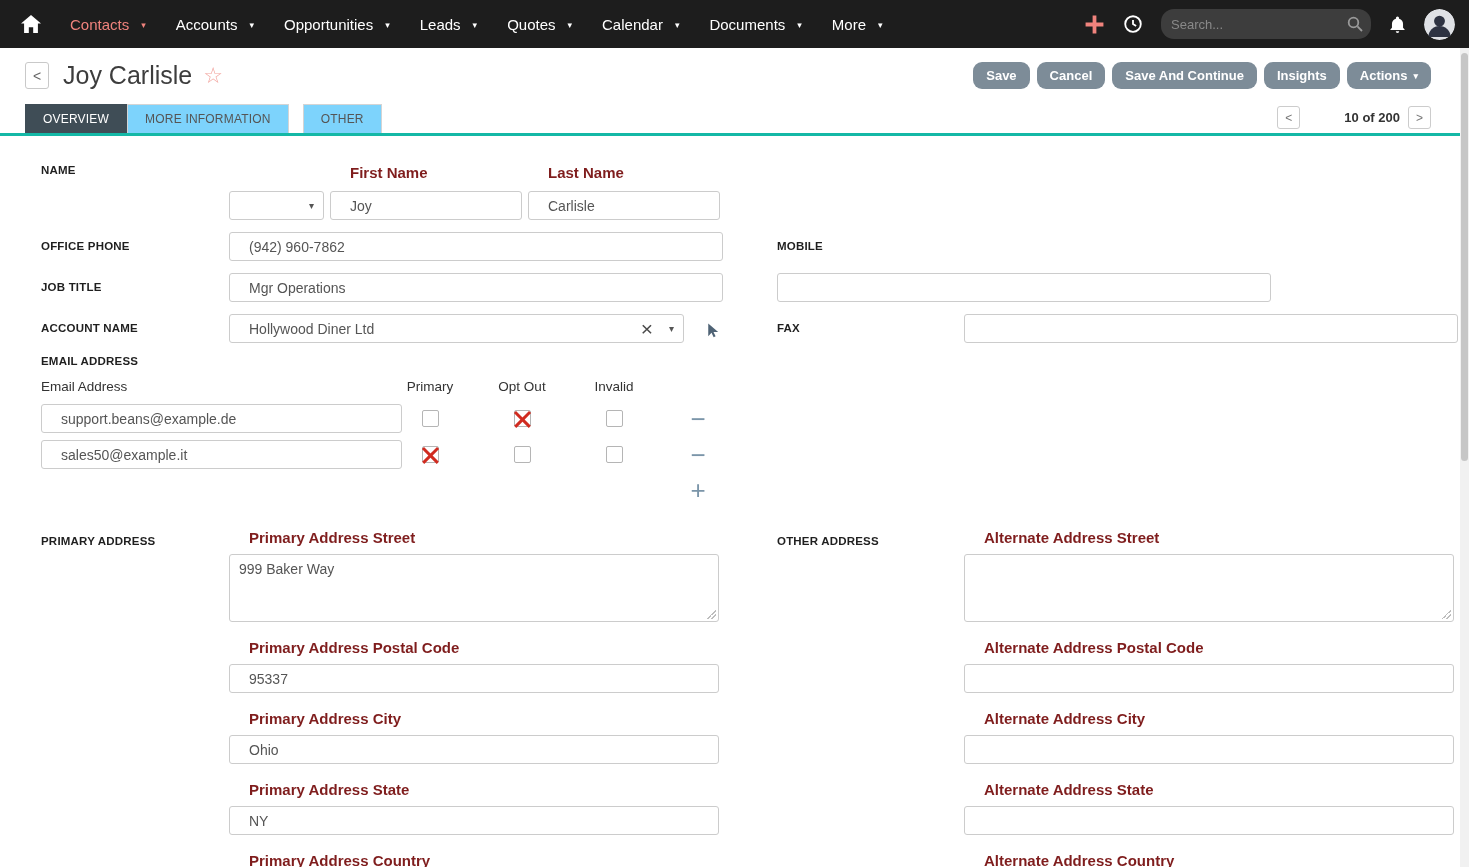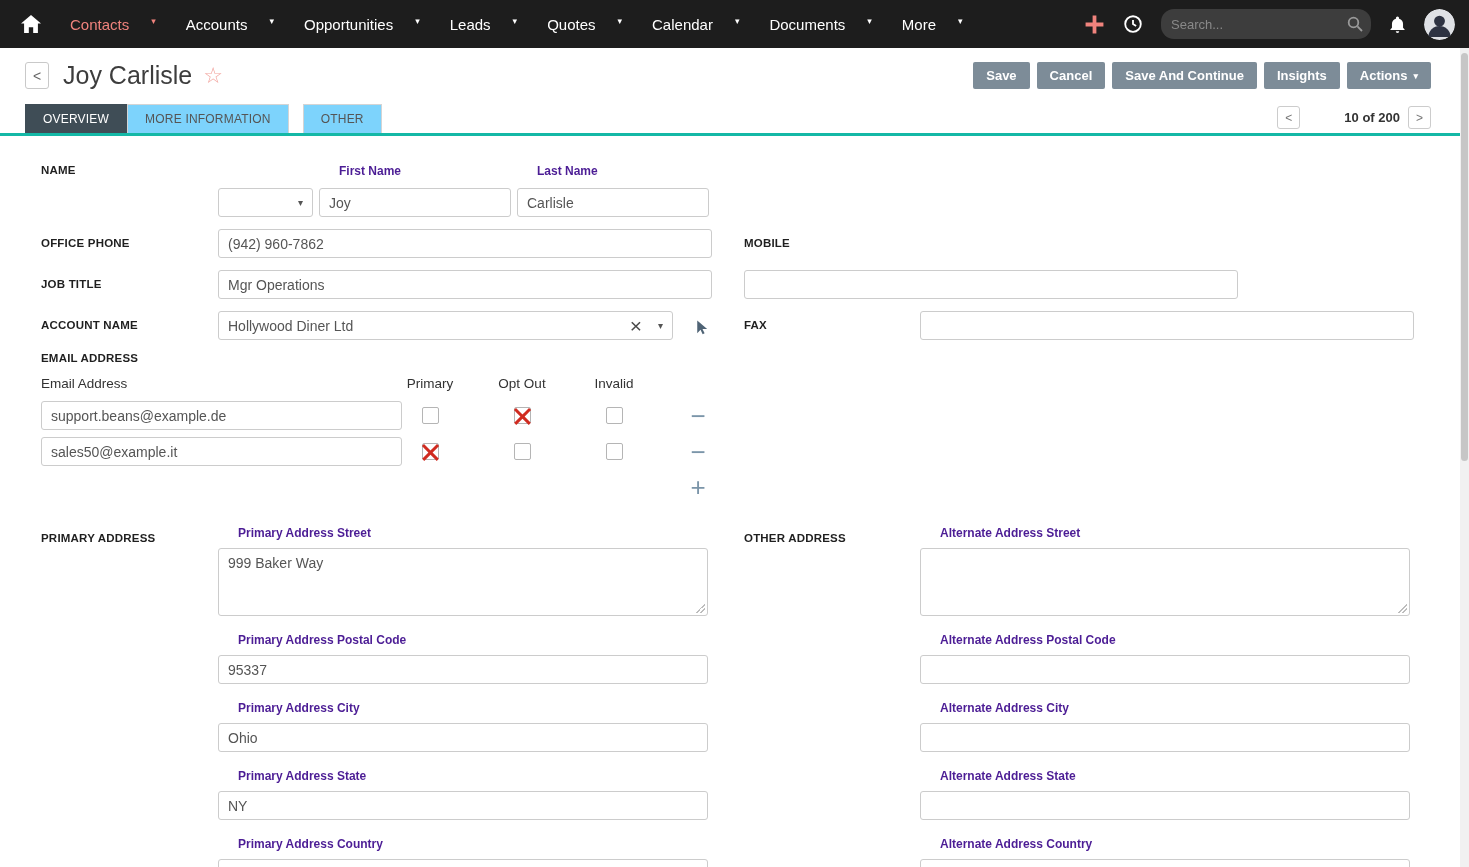--- a/index.html
+++ b/index.html
@@ -12,21 +12,21 @@
 
   
   .navbar {
     height: 48px; background: #1d1d1d;
     display: flex; align-items: center;
     padding: 0 14px 0 20px;
   }
   .nav-home { width: 22px; height: 20px; margin-right: 28px; cursor: pointer; flex: 0 0 auto; }
   .nav-menu { display: flex; align-items: center; gap: 30px; list-style: none; }
   .nav-item {
-    color: #ffffff; font-size: 15px; display: flex; align-items: flex-start; gap: 22px;
+    color: #ffffff; font-size: 15px; display: flex; align-items: center; gap: 12px;
     cursor: pointer; white-space: nowrap;
   }
   .nav-item.active { color: #f0837d; }
   .caret { font-size: 9px; line-height: 1; position: relative; top: 1px; }
   .nav-right { margin-left: auto; display: flex; align-items: center; gap: 17px; }
   .quick-add { width: 21px; height: 21px; cursor: pointer; }
   .history-btn { width: 22px; height: 22px; cursor: pointer; }
   .search-box { position: relative; width: 210px; height: 30px; background: #3d3d3d; border-radius: 13px; }
   .search-box input {
     width: 100%; height: 100%; background: transparent; border: none; outline: none;
@@ -41,21 +41,21 @@
   .title-bar { display: flex; align-items: center; padding: 13px 38px 4px 25px; }
   .back-btn {
     width: 24px; height: 27px; border: 1px solid #c9c9c9; border-radius: 3px;
     background: #fff; color: #666; font-size: 14px;
     display: flex; align-items: center; justify-content: center; cursor: pointer;
   }
   .page-title { font-size: 25px; color: #3d3d3d; margin-left: 14px; font-weight: 400; }
   .fav-star { color: #f2a49e; font-size: 22px; margin-left: 11px; cursor: pointer; line-height: 1; }
   .action-buttons { margin-left: auto; display: flex; gap: 7px; }
   .btn {
-    background: #7d8c98; color: #fff; border: none; border-radius: 2px;
+    background: #7d8c98; color: #fff; border: none; border-radius: 9px;
     font-size: 13px; font-weight: bold; padding: 6px 13px; font-family: inherit;
     cursor: pointer; display: flex; align-items: center; gap: 6px;
   }
 
   
   .tabs-row {
     display: flex; align-items: flex-end;
     padding: 10px 38px 0 25px; border-bottom: 3px solid #14b8a6;
   }
   .tabs { display: flex; }
@@ -70,36 +70,36 @@
   .pager { margin-left: auto; display: flex; align-items: center; gap: 8px; padding-bottom: 4px; }
   .pager-btn {
     width: 23px; height: 23px; border: 1px solid #cccccc; border-radius: 3px;
     background: #fff; color: #777; font-size: 12px;
     display: flex; align-items: center; justify-content: center; cursor: pointer;
   }
   .pager-label { font-size: 13px; font-weight: bold; color: #333; margin-left: 36px; }
 
   
   .form { padding: 26px 0 0 41px; }
-  .frow { display: flex; margin-bottom: 12px; }
+  .frow { display: flex; margin-bottom: 12px; gap: 11px; }
   .flabel {
     width: 177px; padding-top: 8px; font-size: 11.5px; font-weight: bold;
     color: #1f1f1f; letter-spacing: .2px; flex: 0 0 auto;
   }
   .rlabel { width: 176px; }
   .lfield { width: 494px; flex: 0 0 auto; }
   .rfield { width: 494px; flex: 0 0 auto; }
   .spacer { width: 32px; flex: 0 0 auto; }
 
   input.text {
     width: 100%; height: 29px; border: 1px solid #cccccc; border-radius: 3px;
-    padding: 0 9px; font-size: 14px; color: #555; font-family: inherit; outline: none;
+    padding: 0 19px; font-size: 14px; color: #555; font-family: inherit; outline: none;
     background: #fff;
   }
-  .field-label { font-size: 12px; font-weight: bold; color: #4c1d95; padding-left: 20px; }
+  .field-label { font-size: 15px; font-weight: bold; color: #7f1d1d; padding-left: 20px; }
 
   
   .name-headers { display: flex; margin: 2px 0 10px; }
   .name-headers .h-spacer { width: 101px; }
   .name-headers .h-first { width: 198px; }
   .name-inputs { display: flex; gap: 6px; }
   .select-box {
     position: relative; width: 95px; height: 29px; border: 1px solid #cccccc;
     border-radius: 3px; background: #fff; cursor: pointer;
   }

